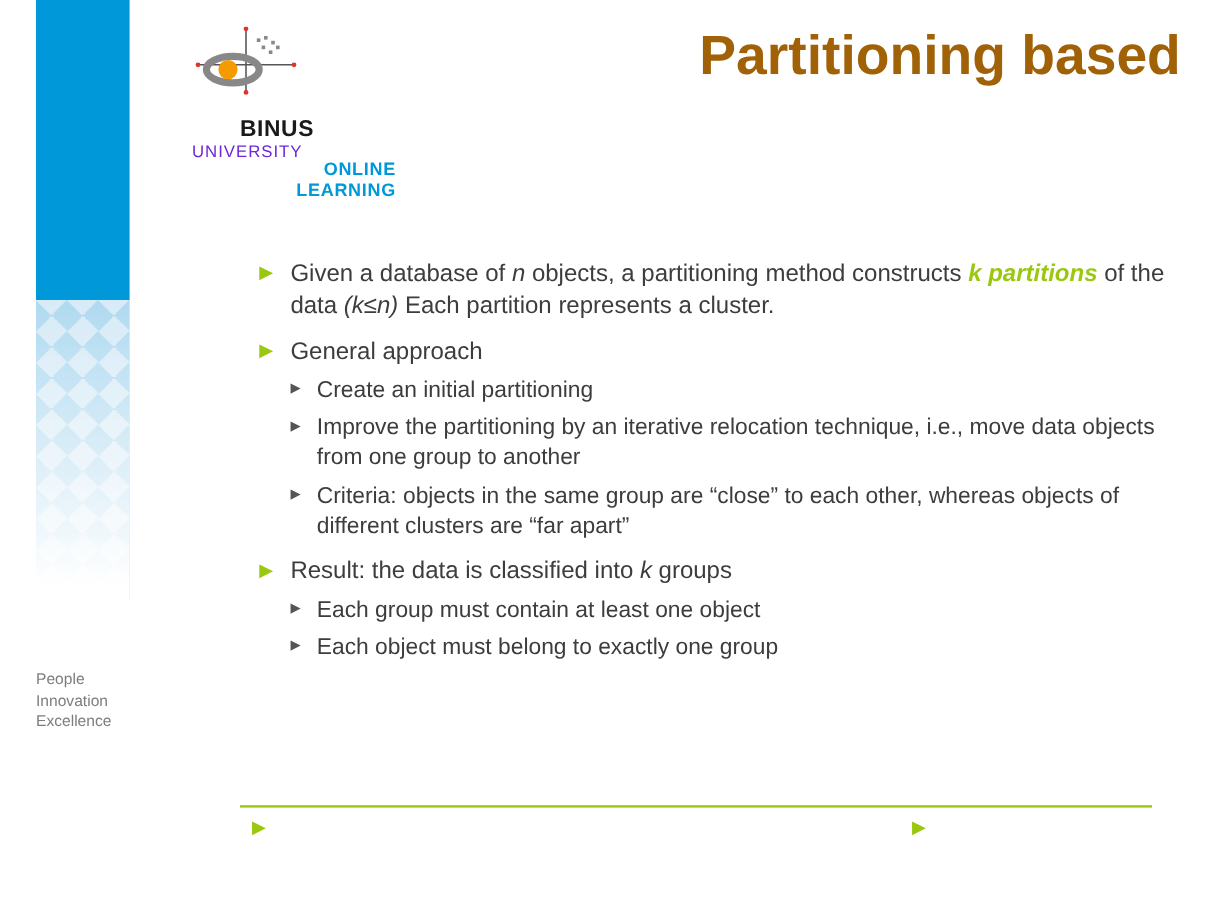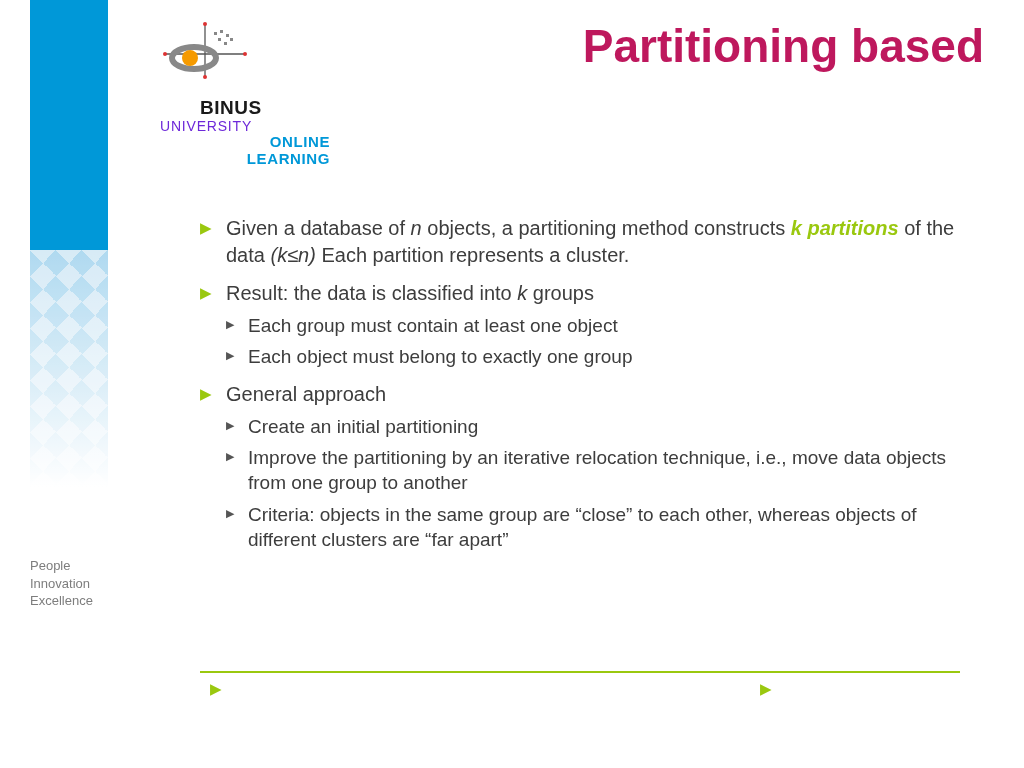--- a/index.html
+++ b/index.html
@@ -59,26 +59,26 @@
   .logo-binus   { font-weight: 900; font-size: 19px; color: #1a1a1a; letter-spacing: 0.5px; margin-left: 40px; }
   .logo-univ    { font-weight: 400; font-size: 14px; color: #6d28d9; letter-spacing: 0.8px; }
   .logo-online  { font-weight: 800; font-size: 15px; color: #0098d8; letter-spacing: 0.6px; text-align: right; }
   .title {
     position: absolute;
     right: 40px;
     top: 22px;
     text-align: right;
     font-weight: 900;
     font-size: 46px;
-    color: #be185d;
+    color: #a16207;
     line-height: 1.05;
   }
   .content {
     position: absolute;
-    left: 200px;
+    left: 216px;
     top: 215px;
     width: 760px;
     color: #3d3d3d;
     font-size: 20px;
     line-height: 1.33;
   }
   ul { list-style: none; }
   .lvl1 > li { position: relative; padding-left: 26px; margin-bottom: 12px; }
   .lvl1 > li::before {
     content: "▶";
@@ -160,32 +160,32 @@
 <div class="title">
   <div>Partitioning based</div>
 </div>
 
 <div class="content">
   <ul class="lvl1">
     <li>
       <span>Given a database of </span><span class="ivar">n</span><span> objects, a partitioning method constructs </span><span class="k-emph">k partitions</span><span> of the data </span><span class="cond">(k≤n)</span><span> Each partition represents a cluster.</span>
     </li>
     <li>
-      <span>Result: the data is classified into </span><span class="ivar">k</span><span> groups</span>
-      <ul class="lvl2">
-        <li>Each group must contain at least one object</li>
-        <li>Each object must belong to exactly one group</li>
-      </ul>
-    </li>
-    <li>
       <span>General approach</span>
       <ul class="lvl2">
         <li>Create an initial partitioning</li>
         <li>Improve the partitioning by an iterative relocation technique, i.e., move data objects from one group to another</li>
         <li>Criteria: objects in the same group are “close” to each other, whereas objects of different clusters are “far apart”</li>
+      </ul>
+    </li>
+    <li>
+      <span>Result: the data is classified into </span><span class="ivar">k</span><span> groups</span>
+      <ul class="lvl2">
+        <li>Each group must contain at least one object</li>
+        <li>Each object must belong to exactly one group</li>
       </ul>
     </li>
   </ul>
 </div>
 
 <div class="divider"></div>
 <div class="nav nav-prev">▶</div>
 <div class="nav nav-next">▶</div>
 
 </body></html>

